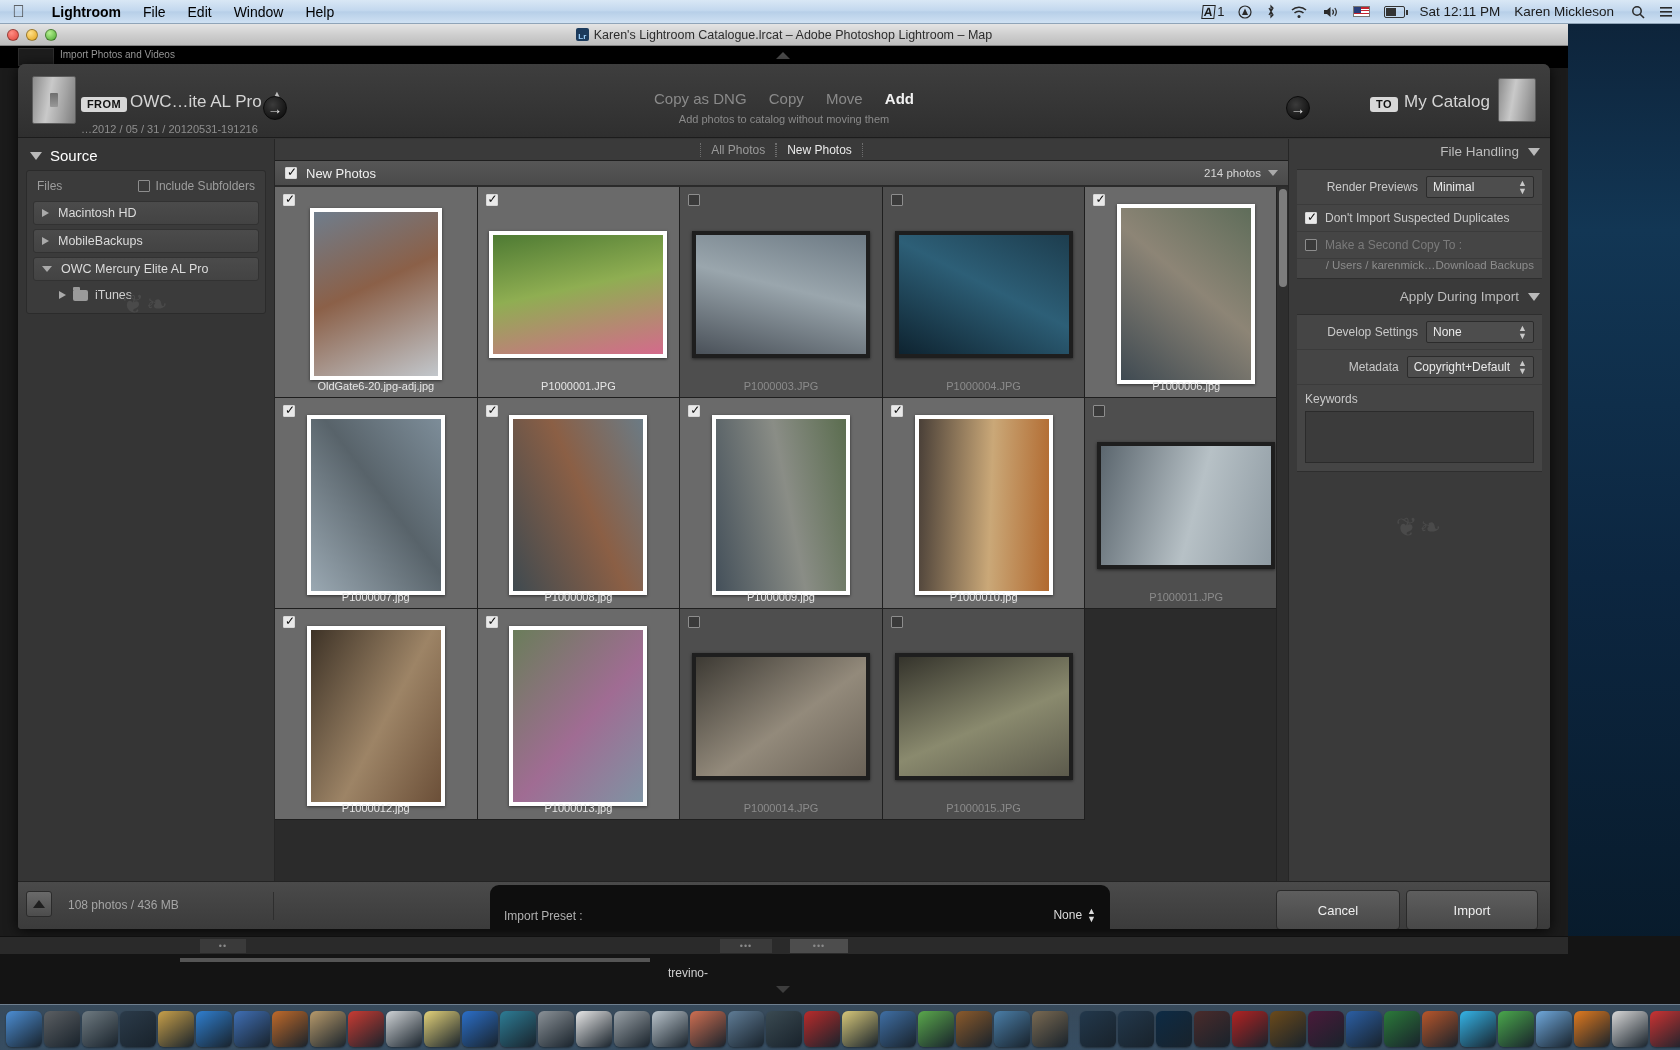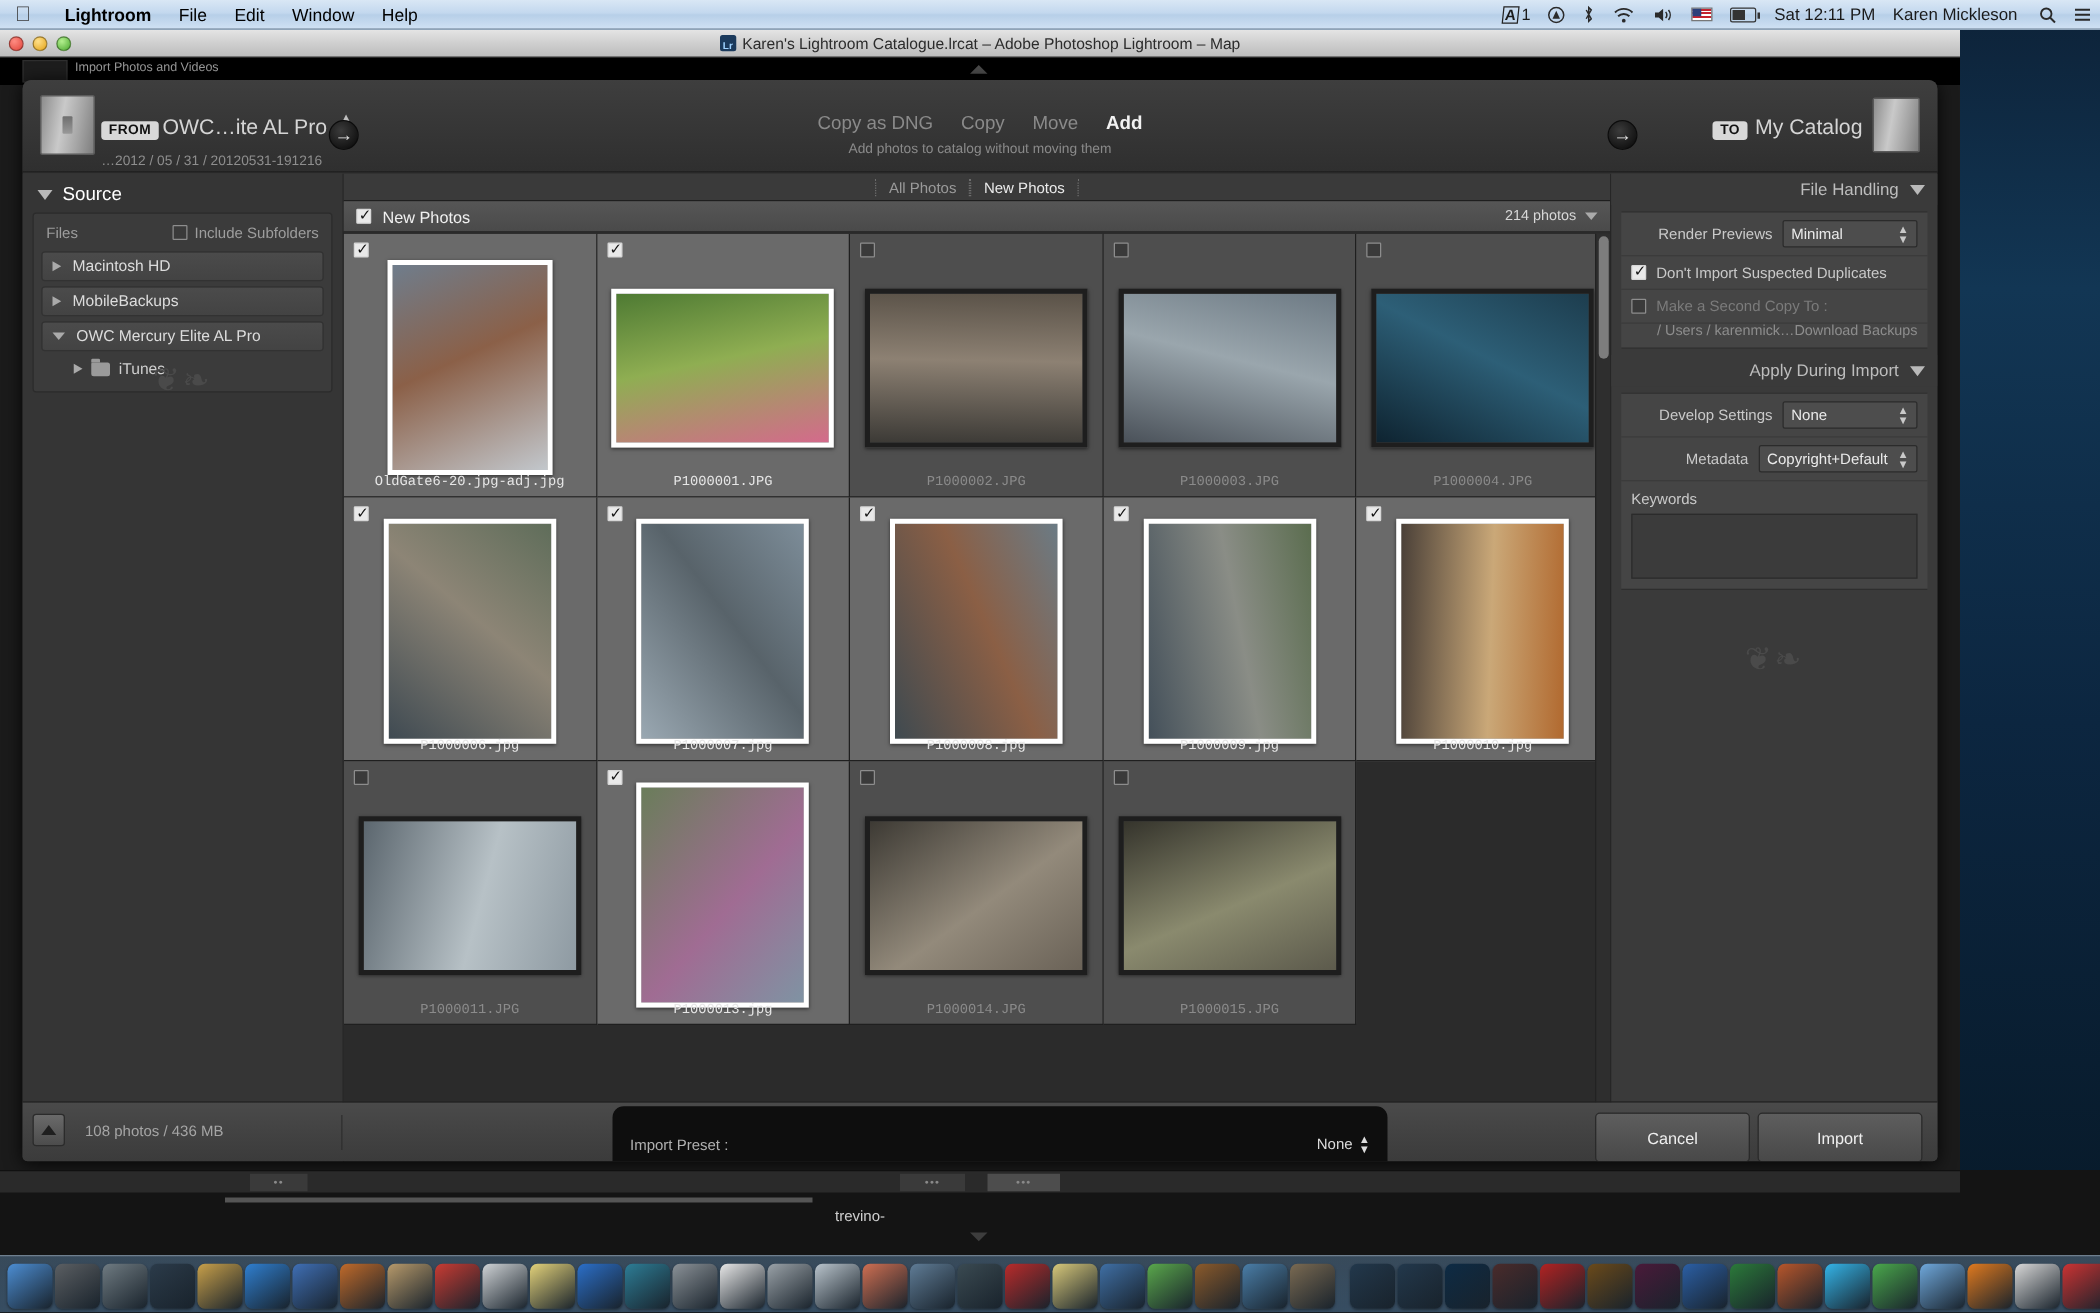--- a/index.html
+++ b/index.html
@@ -251,21 +251,21 @@
     margin-top: 4px; display: flex; align-items: center; justify-content: center;
     height: 160px;
   }
   .cell .thumb {
     border: 4px solid #fff; box-shadow: 0 1px 3px rgba(0,0,0,.55);
     display: block;
   }
   .cell.off .thumb { border-color: #1e1e1e; }
   .cell .fname {
     position: absolute; bottom: 5px; left: 0; right: 0; text-align: center;
-    font-size: 11px; color: #e6e6e6; font-family: Liberation Mono, monospace;
+    font-size: 11px; color: #e6e6e6;
   }
   .cell.off .fname { color: #8b8b8b; }
 
   .scrollrail {
     position: absolute; right: 0; top: 48px; bottom: 43px; width: 12px; background: #2e2e2e;
     border-left: 1px solid #222;
   }
   .scrollthumb {
     position: absolute; left: 2px; top: 2px; width: 8px; height: 98px;
     background: #7d7d7d; border-radius: 4px;
@@ -575,79 +575,79 @@
               <div class="cell on">
                 <span class="cbx chk checked"></span>
                 <div class="thumbwrap">
                   <div class="thumb" style="width: 178px; height: 127px; background: linear-gradient(168deg, rgb(78, 122, 51) 0%, rgb(143, 174, 82) 45%, rgb(212, 106, 140) 100%);"></div>
                 </div>
                 <div class="fname">P1000001.JPG</div>
               </div>
               <div class="cell off">
                 <span class="cbx chk"></span>
                 <div class="thumbwrap">
-                  <div class="thumb" style="width: 178px; height: 127px; background: linear-gradient(181deg, rgb(90, 82, 72) 0%, rgb(141, 129, 115) 45%, rgb(60, 58, 54) 100%);"></div>
-                </div>
-                <div class="fname">P1000002.JPG</div>
+                  <div class="thumb" style="width: 178px; height: 127px; background: linear-gradient(194deg, rgb(109, 122, 132) 0%, rgb(154, 166, 173) 45%, rgb(74, 81, 89) 100%);"></div>
+                </div>
+                <div class="fname">P1000003.JPG</div>
               </div>
               <div class="cell off">
                 <span class="cbx chk"></span>
                 <div class="thumbwrap">
-                  <div class="thumb" style="width: 178px; height: 127px; background: linear-gradient(194deg, rgb(109, 122, 132) 0%, rgb(154, 166, 173) 45%, rgb(74, 81, 89) 100%);"></div>
-                </div>
-                <div class="fname">P1000003.JPG</div>
+                  <div class="thumb" style="width: 178px; height: 127px; background: linear-gradient(207deg, rgb(29, 61, 78) 0%, rgb(45, 95, 119) 45%, rgb(14, 35, 48) 100%);"></div>
+                </div>
+                <div class="fname">P1000004.JPG</div>
+              </div>
+              <div class="cell on">
+                <span class="cbx chk checked"></span>
+                <div class="thumbwrap">
+                  <div class="thumb" style="width: 138px; height: 180px; background: linear-gradient(220deg, rgb(95, 109, 90) 0%, rgb(141, 133, 118) 45%, rgb(63, 74, 82) 100%);"></div>
+                </div>
+                <div class="fname">P1000006.jpg</div>
+              </div>
+              <div class="cell on">
+                <span class="cbx chk checked"></span>
+                <div class="thumbwrap">
+                  <div class="thumb" style="width: 138px; height: 180px; background: linear-gradient(233deg, rgb(125, 141, 153) 0%, rgb(88, 99, 106) 45%, rgb(154, 168, 178) 100%);"></div>
+                </div>
+                <div class="fname">P1000007.jpg</div>
+              </div>
+              <div class="cell on">
+                <span class="cbx chk checked"></span>
+                <div class="thumbwrap">
+                  <div class="thumb" style="width: 138px; height: 180px; background: linear-gradient(246deg, rgb(107, 123, 133) 0%, rgb(139, 95, 69) 45%, rgb(63, 74, 80) 100%);"></div>
+                </div>
+                <div class="fname">P1000008.jpg</div>
+              </div>
+              <div class="cell on">
+                <span class="cbx chk checked"></span>
+                <div class="thumbwrap">
+                  <div class="thumb" style="width: 138px; height: 180px; background: linear-gradient(259deg, rgb(91, 109, 79) 0%, rgb(138, 141, 134) 45%, rgb(68, 80, 90) 100%);"></div>
+                </div>
+                <div class="fname">P1000009.jpg</div>
+              </div>
+              <div class="cell on">
+                <span class="cbx chk checked"></span>
+                <div class="thumbwrap">
+                  <div class="thumb" style="width: 138px; height: 180px; background: linear-gradient(272deg, rgb(177, 105, 47) 0%, rgb(202, 168, 120) 45%, rgb(74, 64, 56) 100%);"></div>
+                </div>
+                <div class="fname">P1000010.jpg</div>
               </div>
               <div class="cell off">
                 <span class="cbx chk"></span>
                 <div class="thumbwrap">
-                  <div class="thumb" style="width: 178px; height: 127px; background: linear-gradient(207deg, rgb(29, 61, 78) 0%, rgb(45, 95, 119) 45%, rgb(14, 35, 48) 100%);"></div>
-                </div>
-                <div class="fname">P1000004.JPG</div>
+                  <div class="thumb" style="width: 178px; height: 127px; background: linear-gradient(285deg, rgb(142, 154, 162) 0%, rgb(183, 193, 198) 45%, rgb(91, 102, 110) 100%);"></div>
+                </div>
+                <div class="fname">P1000011.JPG</div>
               </div>
               <div class="cell on">
                 <span class="cbx chk checked"></span>
                 <div class="thumbwrap">
-                  <div class="thumb" style="width: 138px; height: 180px; background: linear-gradient(220deg, rgb(95, 109, 90) 0%, rgb(141, 133, 118) 45%, rgb(63, 74, 82) 100%);"></div>
-                </div>
-                <div class="fname">P1000006.jpg</div>
-              </div>
-              <div class="cell on">
-                <span class="cbx chk checked"></span>
-                <div class="thumbwrap">
-                  <div class="thumb" style="width: 138px; height: 180px; background: linear-gradient(233deg, rgb(125, 141, 153) 0%, rgb(88, 99, 106) 45%, rgb(154, 168, 178) 100%);"></div>
-                </div>
-                <div class="fname">P1000007.jpg</div>
-              </div>
-              <div class="cell on">
-                <span class="cbx chk checked"></span>
-                <div class="thumbwrap">
-                  <div class="thumb" style="width: 138px; height: 180px; background: linear-gradient(246deg, rgb(107, 123, 133) 0%, rgb(139, 95, 69) 45%, rgb(63, 74, 80) 100%);"></div>
-                </div>
-                <div class="fname">P1000008.jpg</div>
-              </div>
-              <div class="cell on">
-                <span class="cbx chk checked"></span>
-                <div class="thumbwrap">
-                  <div class="thumb" style="width: 138px; height: 180px; background: linear-gradient(259deg, rgb(91, 109, 79) 0%, rgb(138, 141, 134) 45%, rgb(68, 80, 90) 100%);"></div>
-                </div>
-                <div class="fname">P1000009.jpg</div>
-              </div>
-              <div class="cell on">
-                <span class="cbx chk checked"></span>
-                <div class="thumbwrap">
-                  <div class="thumb" style="width: 138px; height: 180px; background: linear-gradient(272deg, rgb(177, 105, 47) 0%, rgb(202, 168, 120) 45%, rgb(74, 64, 56) 100%);"></div>
-                </div>
-                <div class="fname">P1000010.jpg</div>
-              </div>
-              <div class="cell off">
-                <span class="cbx chk"></span>
-                <div class="thumbwrap">
-                  <div class="thumb" style="width: 178px; height: 127px; background: linear-gradient(285deg, rgb(142, 154, 162) 0%, rgb(183, 193, 198) 45%, rgb(91, 102, 110) 100%);"></div>
-                </div>
-                <div class="fname">P1000011.JPG</div>
+                  <div class="thumb" style="width: 138px; height: 180px; background: linear-gradient(298deg, rgb(107, 79, 56) 0%, rgb(157, 132, 102) 45%, rgb(62, 51, 39) 100%);"></div>
+                </div>
+                <div class="fname">P1000012.jpg</div>
               </div>
               <div class="cell on">
                 <span class="cbx chk checked"></span>
                 <div class="thumbwrap">
                   <div class="thumb" style="width: 138px; height: 180px; background: linear-gradient(311deg, rgb(127, 147, 163) 0%, rgb(160, 108, 147) 45%, rgb(106, 125, 90) 100%);"></div>
                 </div>
                 <div class="fname">P1000013.jpg</div>
               </div>
               <div class="cell off">
                 <span class="cbx chk"></span>

